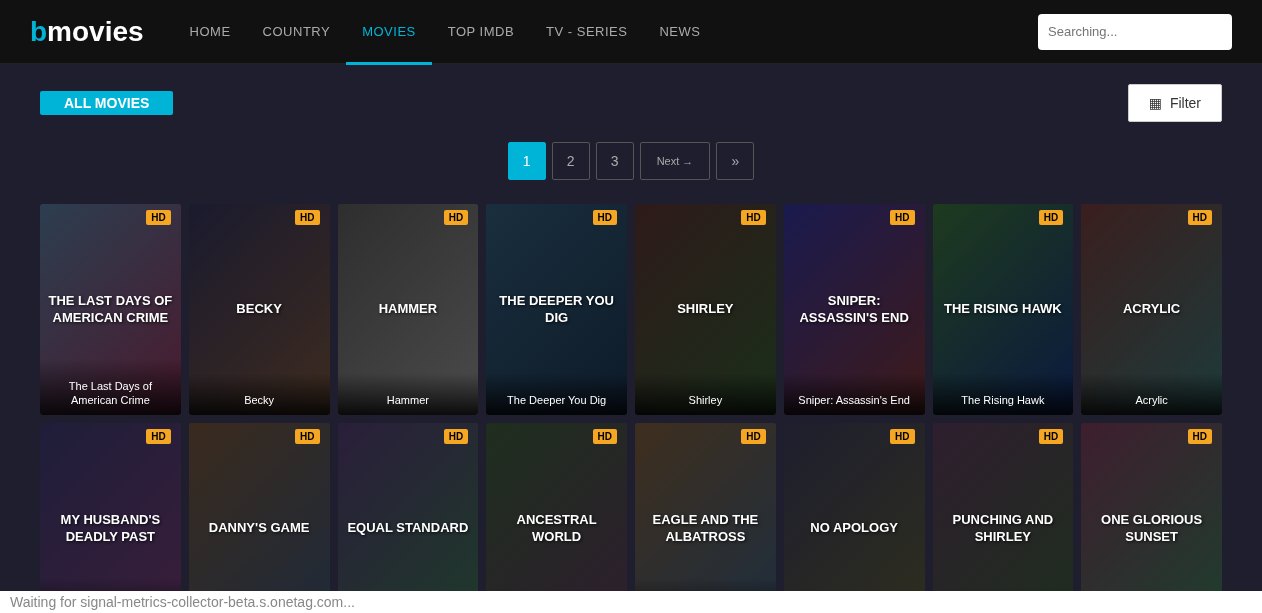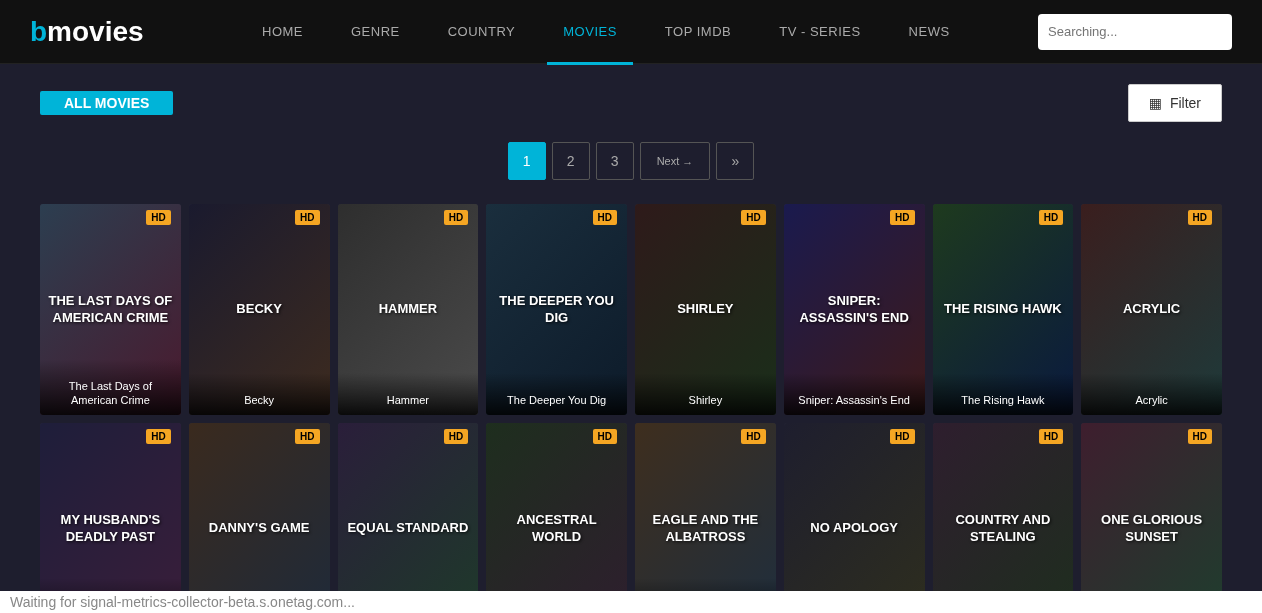--- a/index.html
+++ b/index.html
@@ -18,23 +18,22 @@
       font-size: 28px;
       font-weight: bold;
       color: #fff;
       margin-right: 30px;
       display: flex;
       align-items: center;
     }
     .logo span.b { color: #00b4d8; }
     .nav {
       display: flex;
-      gap: 16px;
+      gap: 0;
       flex: 1;
-      justify-content: center;
     }
     .nav-item {
       padding: 0 16px;
       height: 64px;
       display: flex;
       align-items: center;
       font-size: 13px;
       color: #aaa;
       cursor: pointer;
       text-transform: uppercase;
@@ -252,21 +251,20 @@
 </head>
 <body>
 
 <header class="header">
   <div class="logo">
     <span class="b">b</span>
       <span>movies</span>
   </div>
   <nav class="nav">
     <div class="nav-item">HOME</div>
-    <div class="nav-item">GENRE</div>
     <div class="nav-item">COUNTRY</div>
     <div class="nav-item active">MOVIES</div>
     <div class="nav-item">TOP IMDB</div>
     <div class="nav-item">TV - SERIES</div>
     <div class="nav-item">NEWS</div>
   </nav>
   <div class="search-bar">
     <input type="text" placeholder="Searching..." style="">
     <button class="search-btn">
       <span>🔍</span>
@@ -434,21 +432,21 @@
           <div class="poster-main-text">NO APOLOGY</div>
         </div>
       </div>
       <div class="hd-badge">HD</div>
       <div class="movie-title">No Apology</div>
     </div>
 
     <div class="movie-card">
       <div class="movie-poster poster-15">
         <div class="poster-text">
-          <div class="poster-main-text">COUNTRY AND STEALING</div>
+          <div class="poster-main-text">PUNCHING AND SHIRLEY</div>
         </div>
       </div>
       <div class="hd-badge">HD</div>
       <div class="movie-title">Punching and Stealing</div>
     </div>
 
     <div class="movie-card">
       <div class="movie-poster poster-16">
         <div class="poster-text">
           <div class="poster-main-text">ONE GLORIOUS SUNSET</div>

